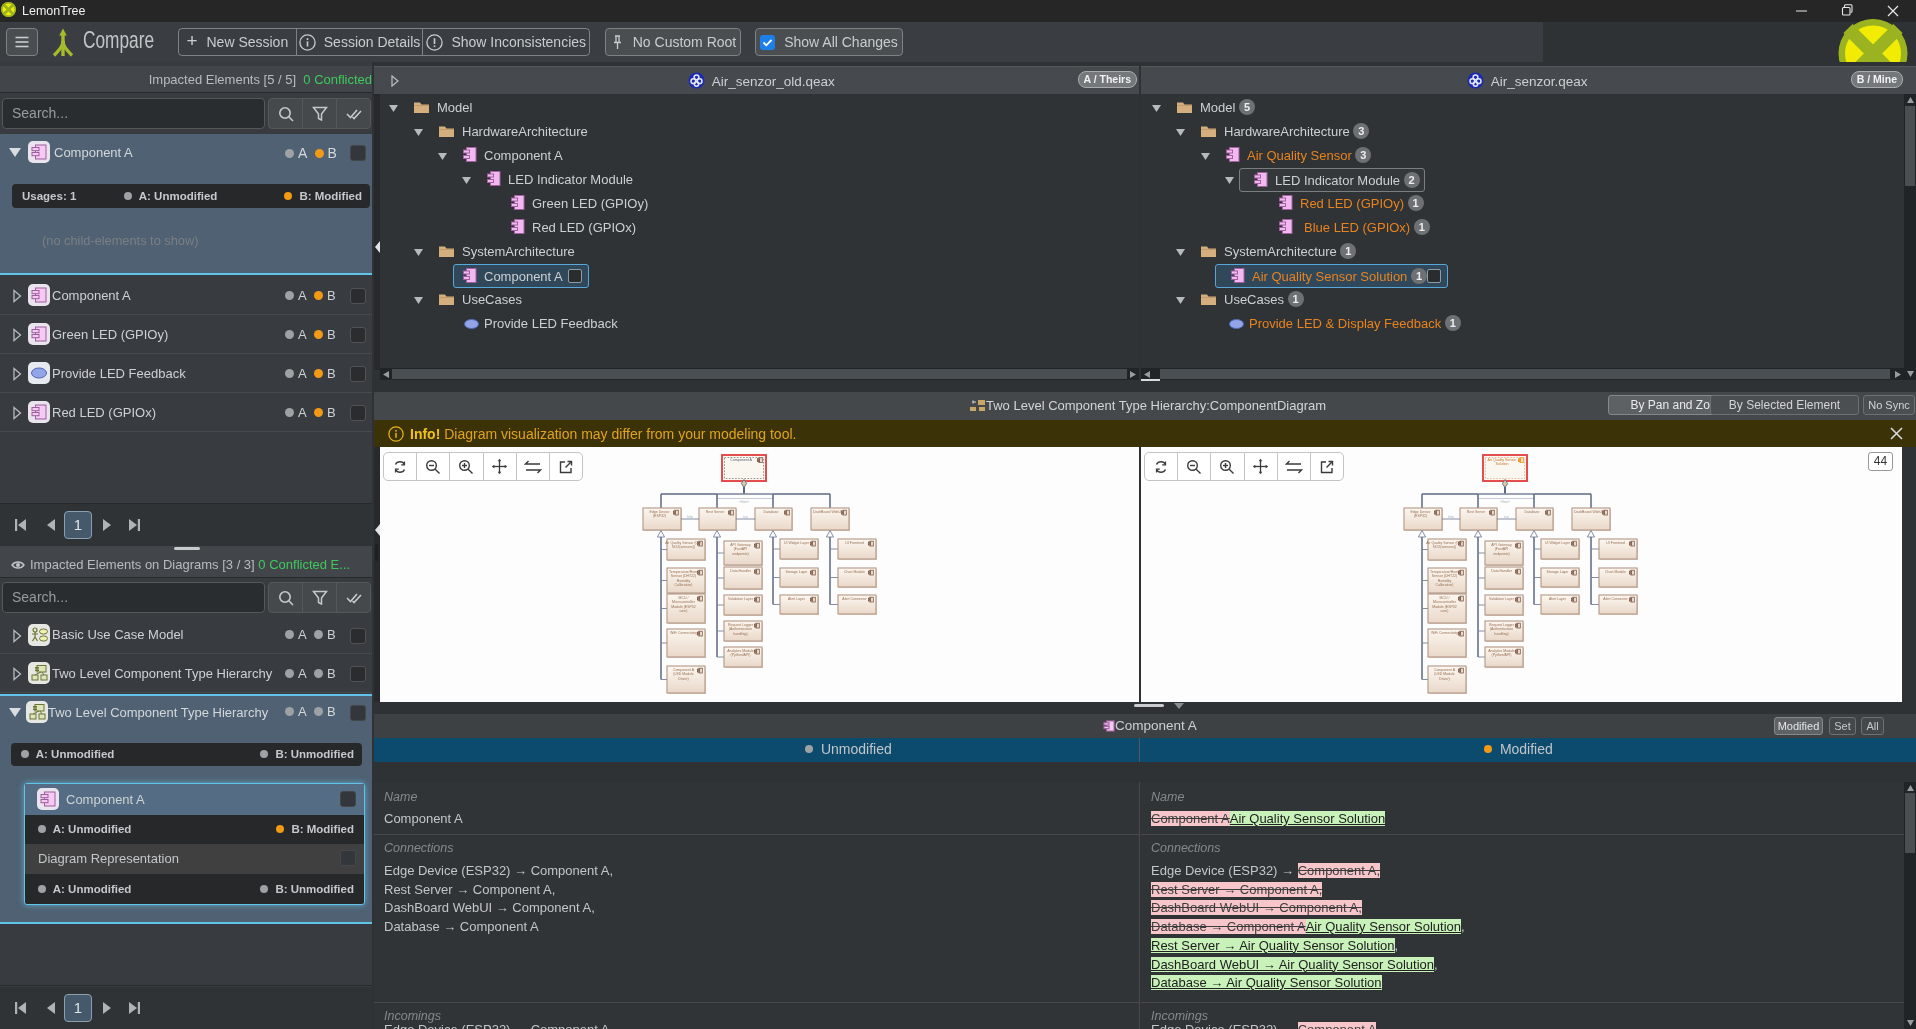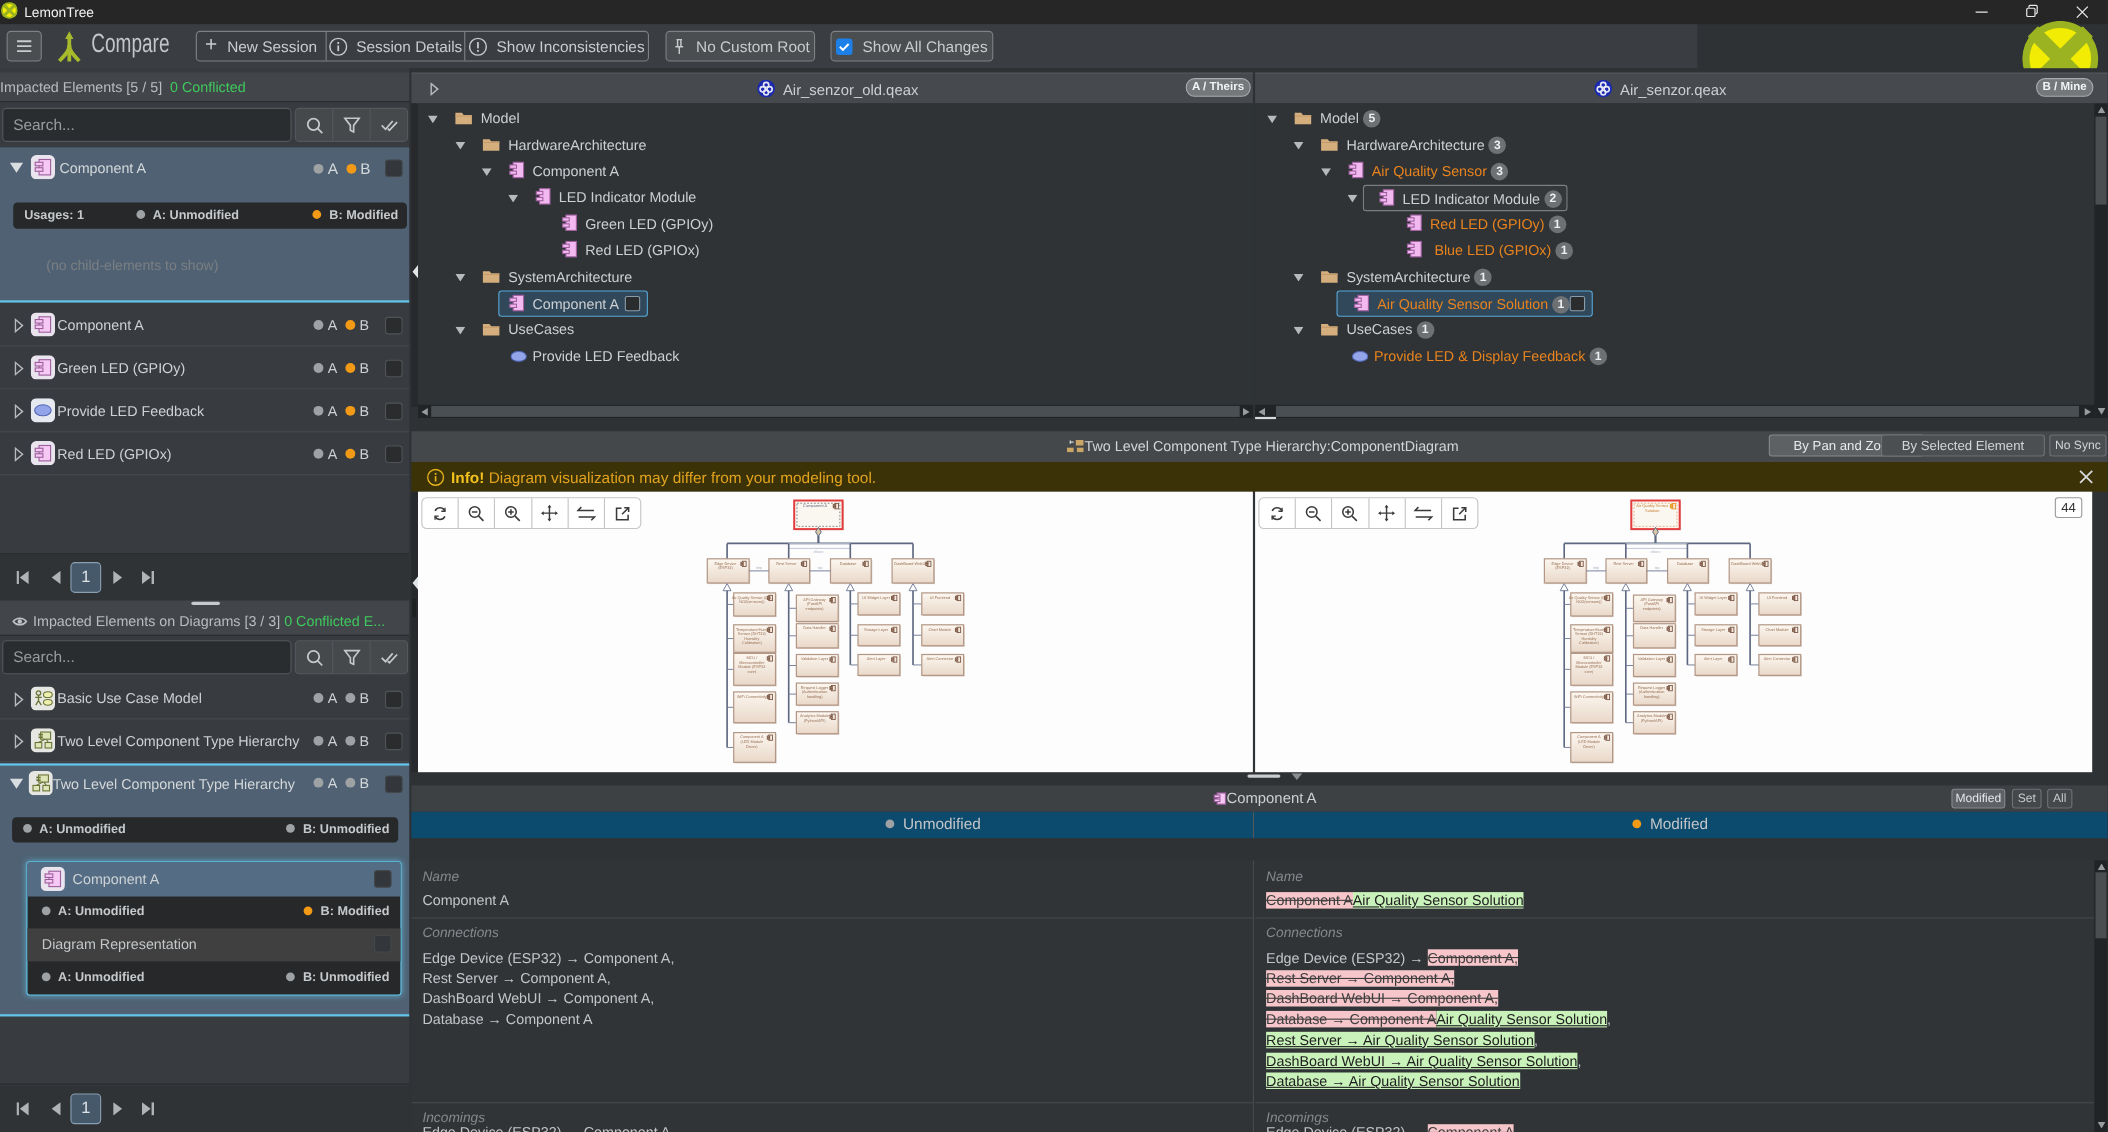--- a/index.html
+++ b/index.html
@@ -185,21 +185,21 @@
         <rect x="1.5" y="4" width="6" height="3" fill="#f2b8f0" stroke="#a060a0"></rect>
         <rect x="1.5" y="9.5" width="6" height="3" fill="#f2b8f0" stroke="#a060a0"></rect>
       </g>
 <linearGradient id="boxgrad" x1="0" y1="0" x2="0" y2="1">
         <stop offset="0" stop-color="#fcf7f0"></stop>
         <stop offset="1" stop-color="#e9d8c9"></stop>
       </linearGradient>
 </defs>
 </svg>
 <div class="abs" id="sidebar">
-  <div class="sechead" style="top:4px; text-align:left;"><span>Impacted Elements [5 / 5]</span>&nbsp; <span style="color:#3fc95c">0 Conflicted</span></div>
+  <div class="sechead" style="top:4px; text-align:right;"><span>Impacted Elements [5 / 5]</span>&nbsp; <span style="color:#3fc95c">0 Conflicted</span></div>
   <div class="searchrow" style="top:34px;">
     <div class="searchbox">Search...</div>
     <div class="sbtns">
         <div>
           <svg width="16" height="16">
             <use href="#mag"></use>
           </svg>
         </div>
         <div>
           <svg width="16" height="15">
@@ -402,21 +402,21 @@
           <g fill="none" stroke="#e4e6f5" stroke-width="1.5">
             <circle cx="8.5" cy="5.3" r="2.4"></circle>
             <circle cx="5.4" cy="9.2" r="2.4"></circle>
             <circle cx="11.6" cy="9.2" r="2.4"></circle>
             <circle cx="8.5" cy="12" r="2.2"></circle>
           </g>
         </svg> <span style="margin-left:3px">Air_senzor_old.qeax</span></div>
     <div class="badge" style="right:2px;">A / Theirs</div>
   </div>
   <div class="thead" style="left:767px; width:775px;">
-    <div class="abs" style="left:308px; top:5px;"><svg width="17" height="17" viewBox="0 0 17 17" style="vertical-align:-3px">
+    <div class="abs" style="left:326px; top:5px;"><svg width="17" height="17" viewBox="0 0 17 17" style="vertical-align:-3px">
           <circle cx="8.5" cy="8.5" r="8" fill="#1b2ab0"></circle>
           <g fill="none" stroke="#e4e6f5" stroke-width="1.5">
             <circle cx="8.5" cy="5.3" r="2.4"></circle>
             <circle cx="5.4" cy="9.2" r="2.4"></circle>
             <circle cx="11.6" cy="9.2" r="2.4"></circle>
             <circle cx="8.5" cy="12" r="2.2"></circle>
           </g>
         </svg> <span style="margin-left:3px">Air_senzor.qeax</span></div>
     <div class="badge" style="right:13px;">B / Mine</div>
   </div>

